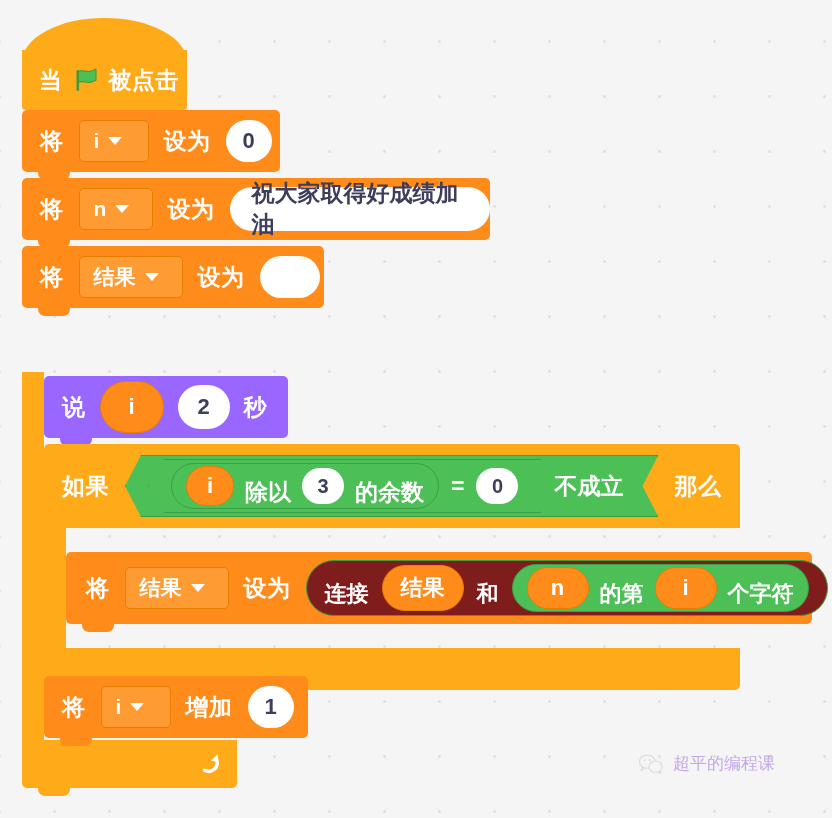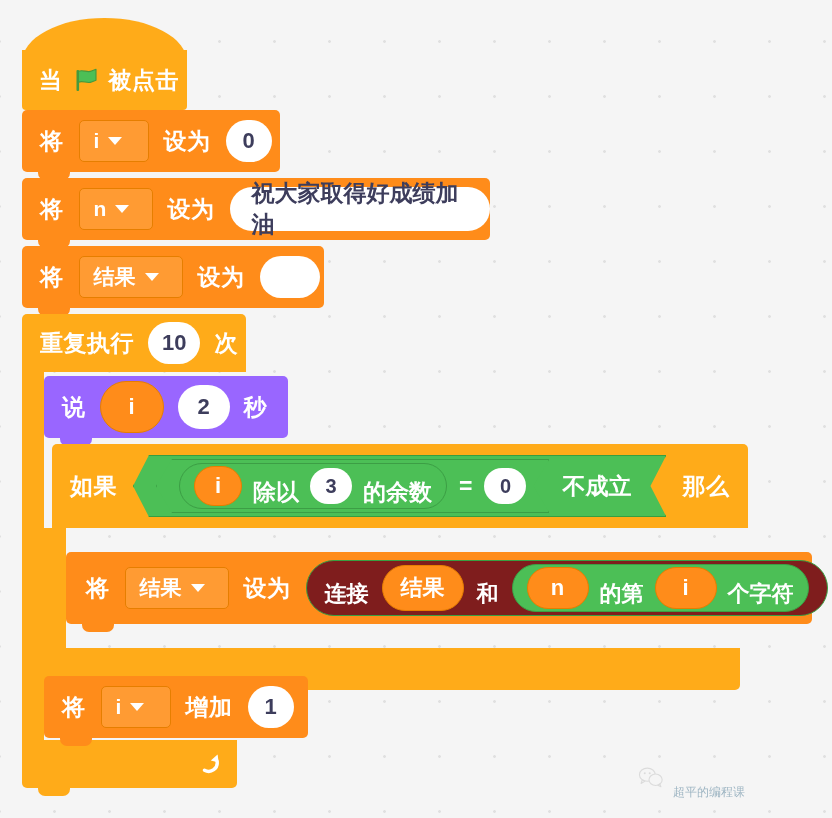--- a/index.html
+++ b/index.html
@@ -243,26 +243,25 @@
   .watermark {
     position: absolute;
     left: 638px;
     top: 752px;
     display: flex;
     align-items: center;
     gap: 9px;
     opacity: 0.38;
   }
   .wm-text {
-    color: #0c4a6e;
-    font-size: 12px;
+    color: #6d28d9;
+    font-size: 17px;
     font-weight: normal;
     white-space: nowrap;
     font-family: "DejaVu Sans", sans-serif;
-    margin-top: 32px;
   }
   .wm-icon { width: 26px; height: 22px; display: block; }
 </style>
 </head>
 <body>
 
 <div id="canvas">
 
   <div class="layer hat">
     <div class="hat-dome"></div>
@@ -304,46 +303,41 @@
     <span class="blk-label">将</span>
     <span class="dropdown" style="min-width:104px;">
       <span class="dd-text">结果</span>
       <span class="caret"></span>
     </span>
     <span class="blk-label">设为</span>
     <span class="oval empty" style="width:60px;"></span>
     <span class="notch-bot nb-data"></span>
   </div>
 
-  <div class="c-top c-control" style="left:22px; top:314px; width:224px; height:58px; padding-left:18px; gap:14px;">
-    <span class="blk-label">重复执行</span>
-    <span class="oval" style="min-width:48px;">10</span>
-    <span class="blk-label">次</span>
-  </div>
 
   <div class="c-spine c-control" style="left:22px; top:372px; height:368px;"></div>
 
   <div class="c-bottom c-control" style="left:22px; top:740px; width:215px; height:48px;">
     <svg class="loop-arrow" viewBox="0 0 26 26">
       <path d="M4 12 A9 9 0 1 1 13 21 L13 17 L5 22.5 L13 27 L13 24" fill="none" stroke="#ffffff" stroke-width="0"></path>
       <path d="M22 10 a8.5 8.5 0 0 1 -12.5 9.2" fill="none" stroke="#ffffff" stroke-width="3.4" stroke-linecap="round"></path>
       <path d="M22.6 3.4 L23.6 11.6 L15.8 9.4 Z" fill="#ffffff"></path>
     </svg>
   </div>
   <div class="notch-bot nb-control" style="position:absolute; left:38px; top:788px;"></div>
 
   <div class="stack looks" style="left:44px; top:376px; width:244px; height:62px; padding-left:18px; gap:14px;">
     <span class="blk-label">说</span>
     <span class="varoval" style="min-width:64px; height:52px;">i</span>
     <span class="oval" style="min-width:52px; height:44px;">2</span>
     <span class="blk-label">秒</span>
     <span class="notch-bot nb-looks"></span>
   </div>
 
-  <div class="c-top c-control" style="left:52px; top:444px; width:696px; height:84px; padding-left:18px; gap:16px;">
+  <div class="c-top c-control" style="left:44px; top:444px; width:696px; height:84px; padding-left:18px; gap:16px;">
     <span class="blk-label">如果</span>
 
     <span class="op-hex outer" style="height:62px;">
 
       <span class="op-hex" style="height:54px; background:#4cbf56; border-color:#3c9e45; padding:6px 22px; gap:12px;">
 
         <span class="op-round" style="height:46px; background:#4cbf56; border-color:#3c9e45; padding:4px 14px; gap:11px;">
           <span class="varoval small">i</span>
           <span class="op-text">除以</span>
           <span class="oval boolslot">3</span>

